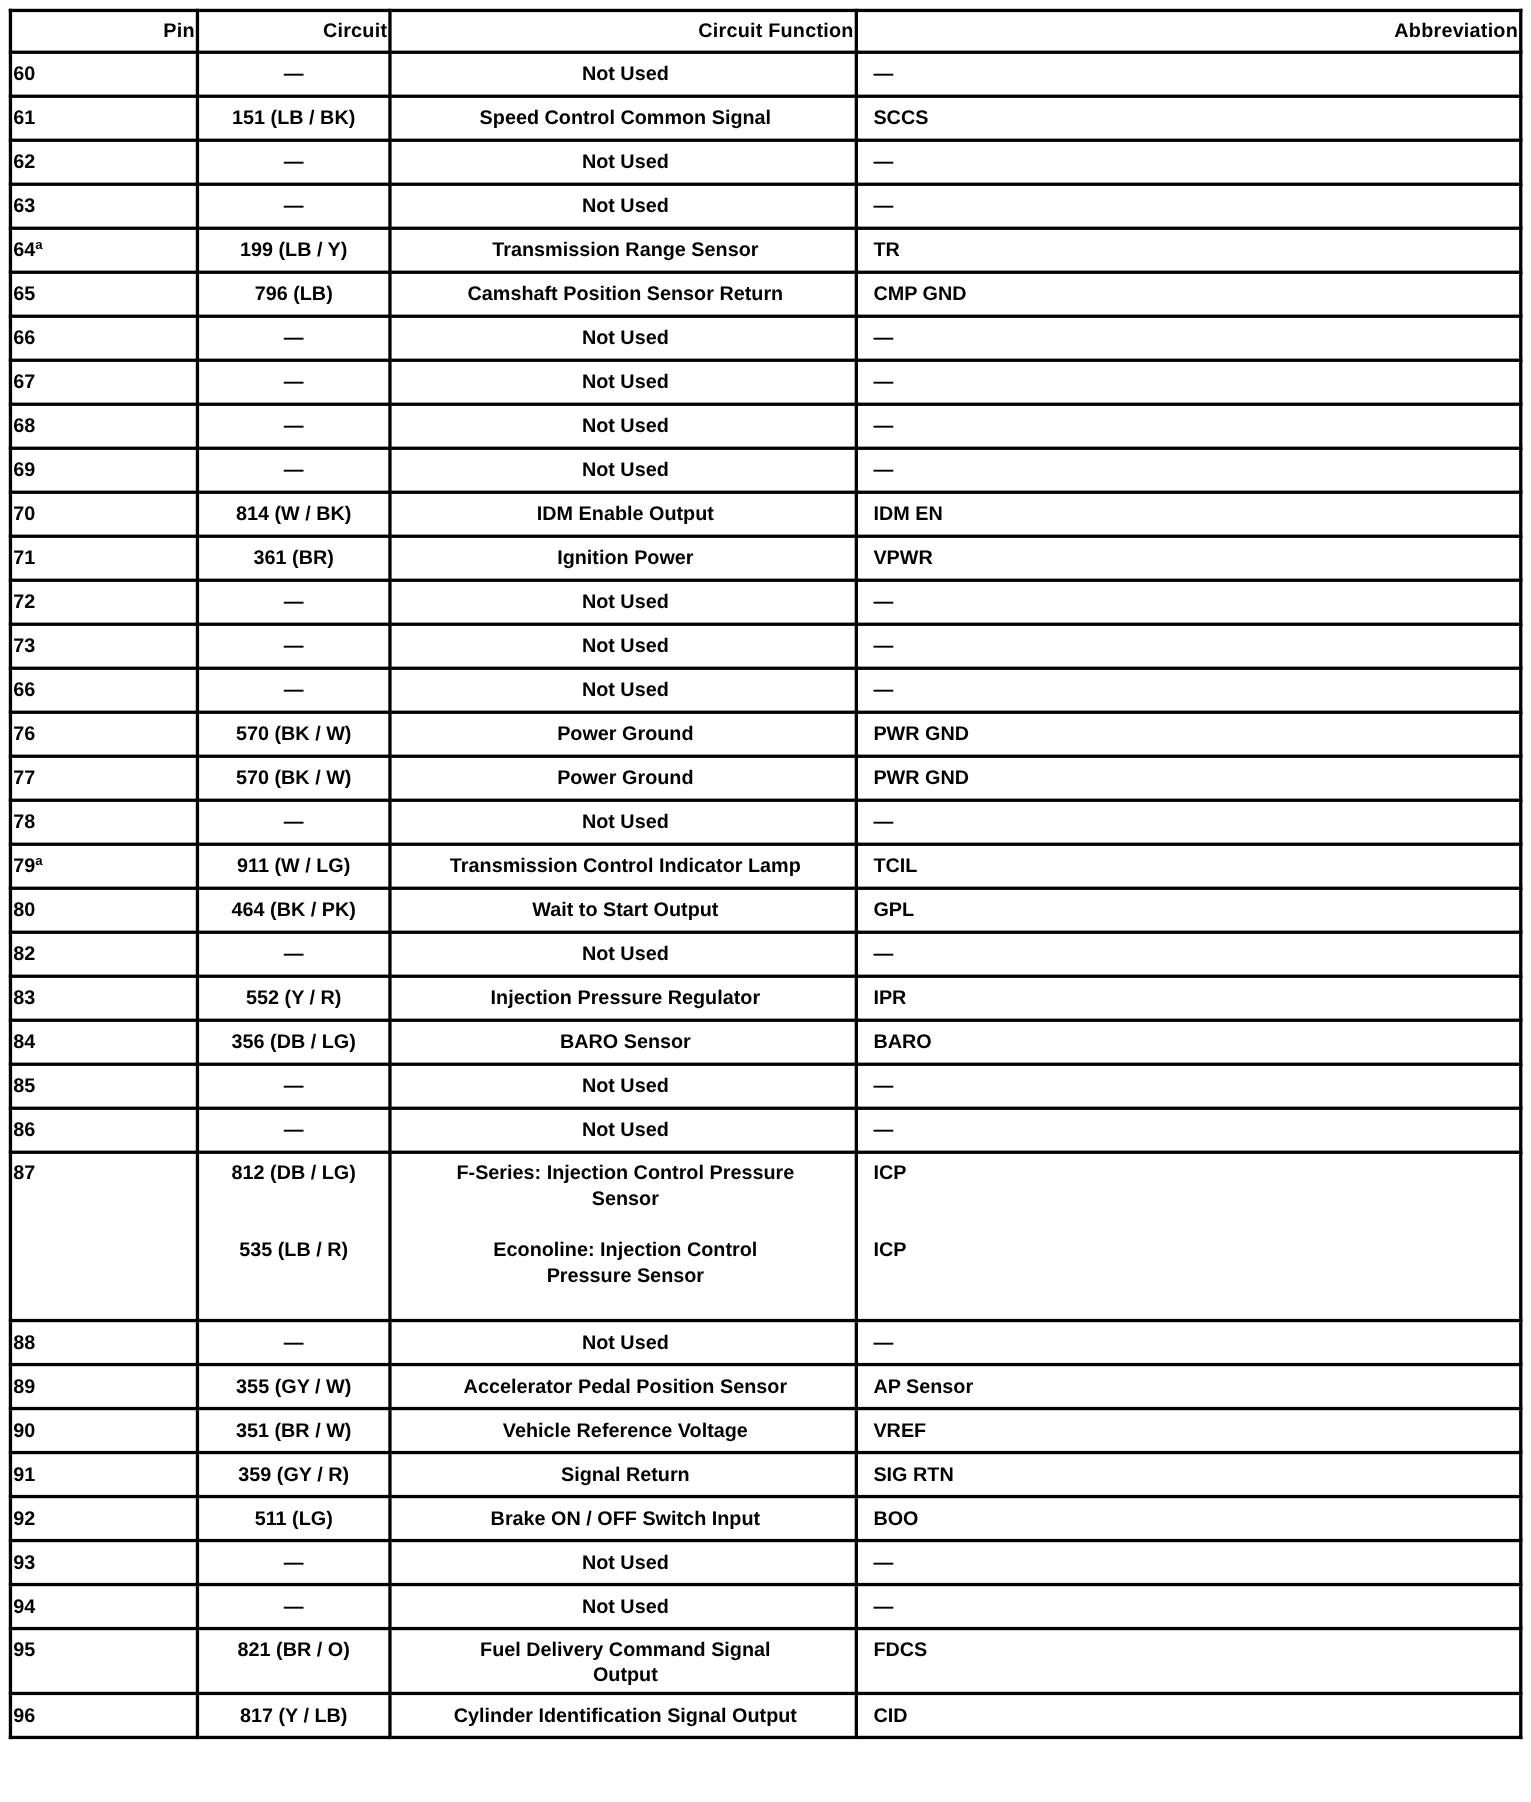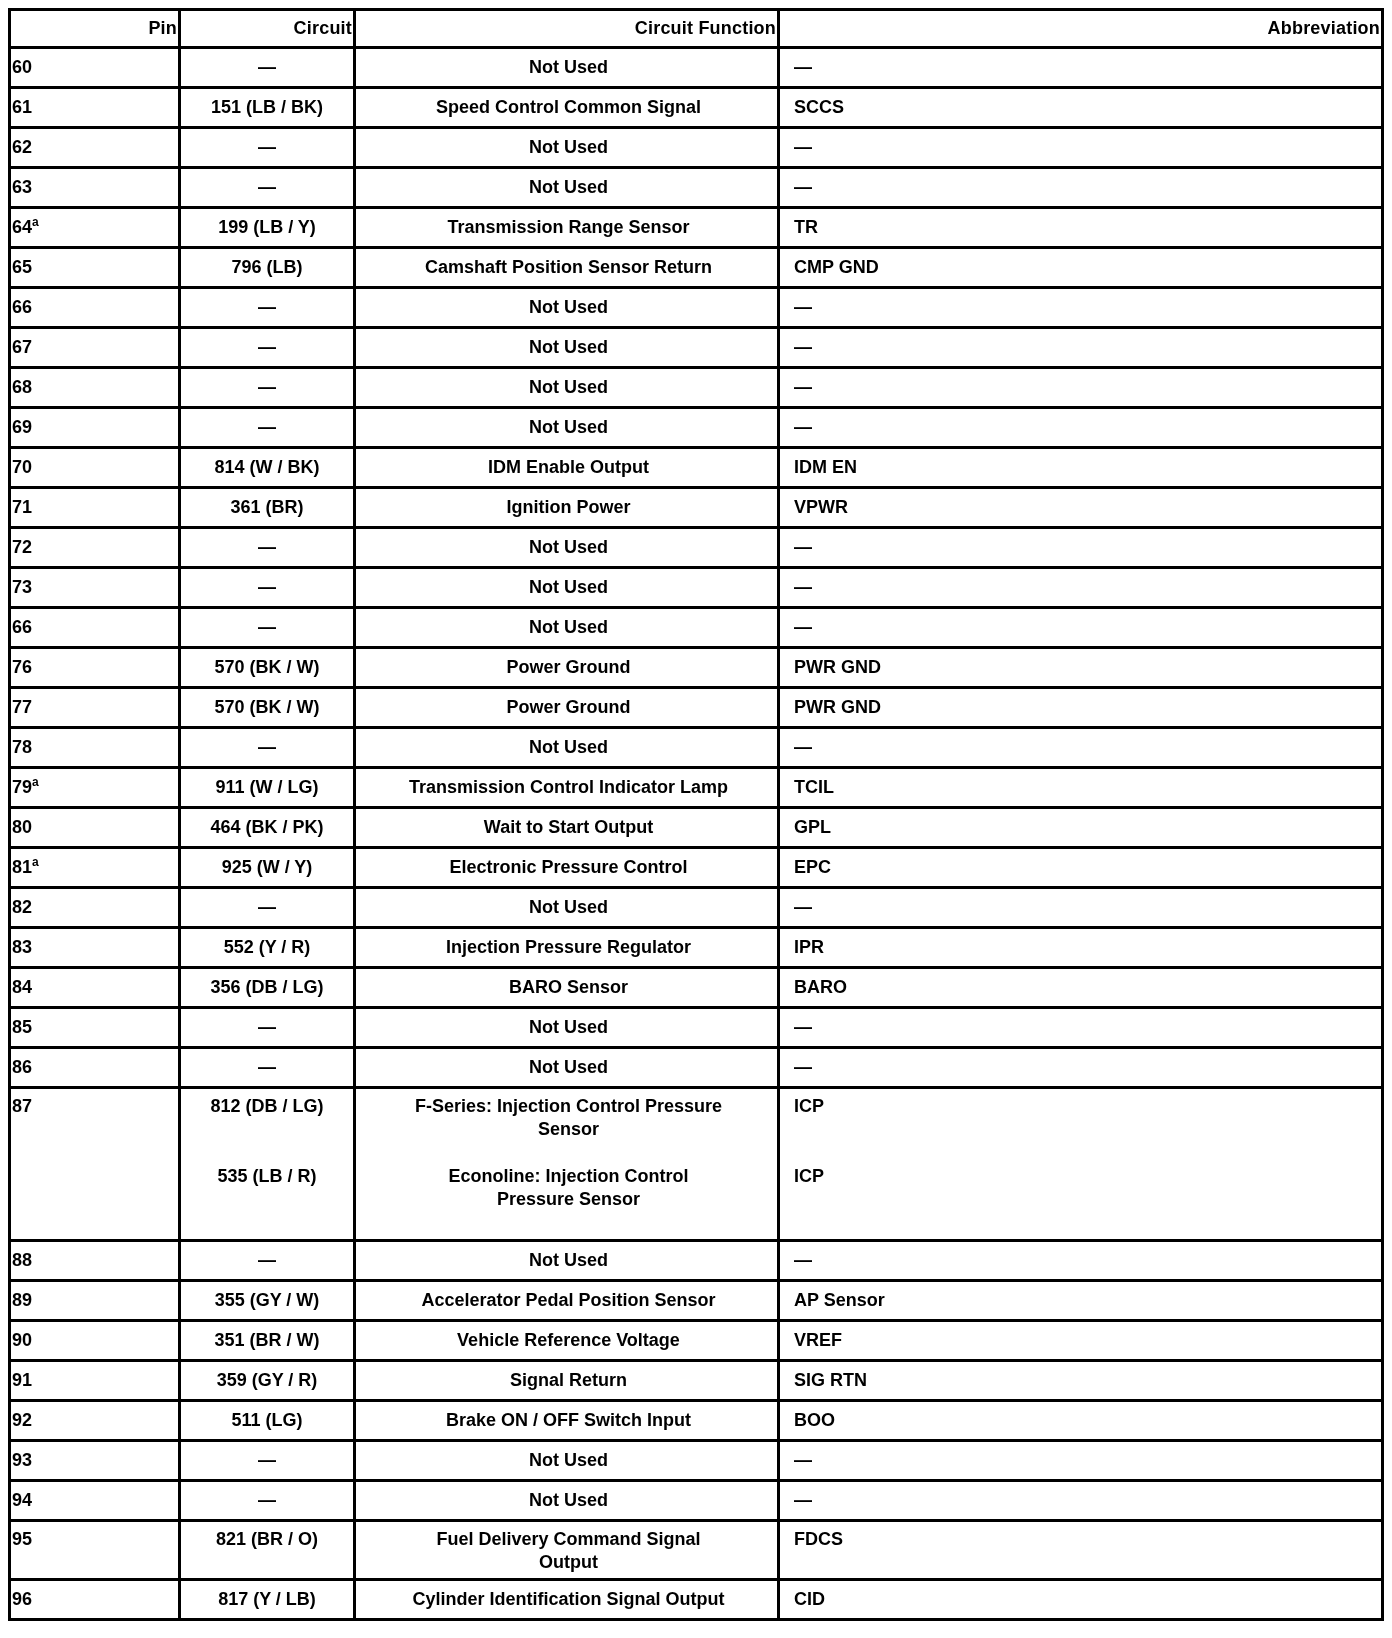--- a/index.html
+++ b/index.html
@@ -191,26 +191,20 @@
           <td class="c-func">Transmission Control Indicator Lamp</td>
           <td class="c-abbr">TCIL</td>
         </tr>
         <tr>
           <td class="c-pin">80</td>
           <td class="c-circuit">464 (BK / PK)</td>
           <td class="c-func">Wait to Start Output</td>
           <td class="c-abbr">GPL</td>
         </tr>
         <tr>
-          <td class="c-pin">81<sup class="fn">a</sup></td>
-          <td class="c-circuit">925 (W / Y)</td>
-          <td class="c-func">Electronic Pressure Control</td>
-          <td class="c-abbr">EPC</td>
-        </tr>
-        <tr>
           <td class="c-pin">82</td>
           <td class="c-circuit">—</td>
           <td class="c-func">Not Used</td>
           <td class="c-abbr">—</td>
         </tr>
         <tr>
           <td class="c-pin">83</td>
           <td class="c-circuit">552 (Y / R)</td>
           <td class="c-func">Injection Pressure Regulator</td>
           <td class="c-abbr">IPR</td>

